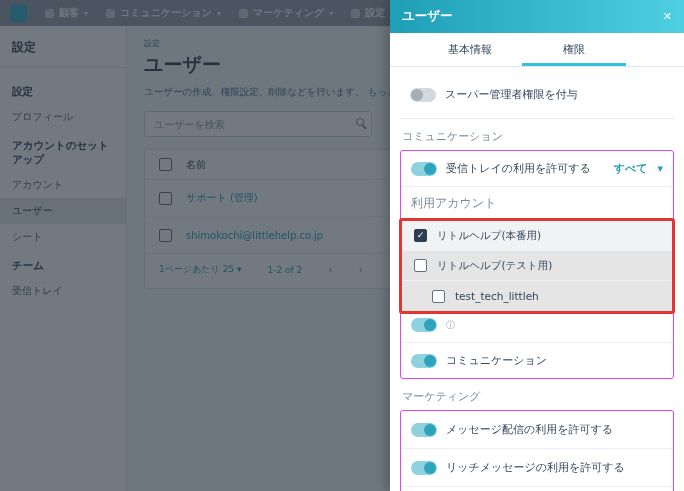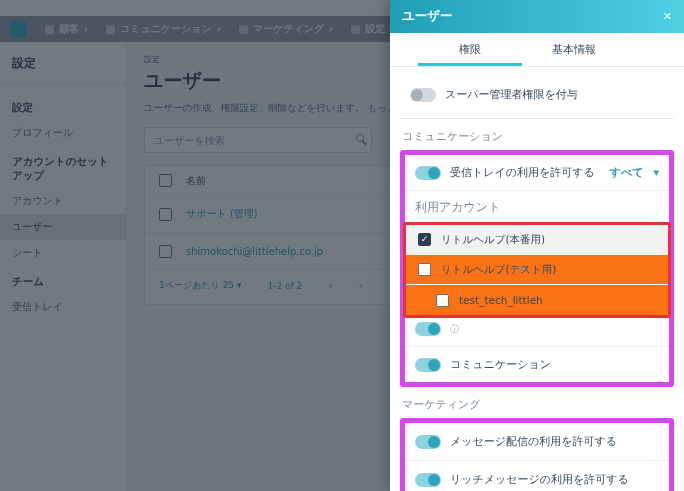--- a/index.html
+++ b/index.html
@@ -1,21 +1,21 @@
 <!DOCTYPE html>
 <html><head>
 <meta charset="utf-8">
 <style>
   * { margin:0; padding:0; box-sizing:border-box; }
   html,body { width:684px; height:491px; overflow:hidden; background:#fff;
     font-family:"DejaVu Sans","Liberation Sans",sans-serif; }
   .stage { position:relative; width:684px; height:491px; overflow:hidden; }
 
   
-  .bg { position:absolute; inset:0; filter:blur(0.7px);margin-top:16px; }
+  .bg { position:absolute; inset:0; filter:blur(0.7px); }
   .topnav { position:absolute; left:0; top:0; right:0; height:26px; background:#97a1ae;
     display:flex; align-items:center; padding:0 10px; gap:18px; }
   .logo { width:17px; height:17px; border-radius:3px; background:#35b0c6; flex:0 0 auto; }
   .nav-item { display:flex; align-items:center; gap:5px; color:rgba(255,255,255,0.92);
     font-size:10px; font-weight:bold; white-space:nowrap; }
   .nav-ic { width:9px; height:9px; border-radius:2px; background:rgba(255,255,255,0.55); }
   .nav-caret { font-size:8px; color:rgba(255,255,255,0.75); }
 
   .sidenav { position:absolute; left:0; top:26px; bottom:0; width:127px; background:#fff;
     border-right:1px solid #d9dee4; }
@@ -79,30 +79,30 @@
   .toggle.on { background:#8fd2df; }
   .toggle.on .knob { right:1px; background:#2fa3bc; }
   .toggle.off { background:#d4d9df; }
   .toggle.off .knob { left:1px; background:#a6aeb8; }
 
   .t-row { display:flex; align-items:center; gap:9px; padding:10px 10px; }
   .t-label { font-size:11px; color:#33475b; white-space:nowrap; }
   .divider { border-top:1px solid #e6eaee; margin:6px 0; }
   .sec-h { font-size:11px; color:#7b8a99; margin:10px 2px 6px; }
 
-  .group { border:5px solid #d946ef; border-radius:3px; background:#fff; margin-bottom:10px; }
+  .group { border:1px solid #d946ef; border-radius:3px; background:#fff; margin-bottom:10px; }
   .group .t-row + .t-row, .g-div { border-top:1px solid #eceff2; }
   .sel-all { margin-left:auto; color:#2e9cb5; font-size:11px; font-weight:bold;
     display:flex; gap:10px; align-items:center; }
   .sub-h { font-size:12px; color:#7b8a99; padding:8px 10px 4px; border-top:1px solid #eceff2; }
 
   .highlight { border:3px solid #e5352f; border-radius:3px; margin:2px -2px -14px -2px;
     position:relative; z-index:2; background:#fff; }
   .acct-row { display:flex; align-items:center; gap:10px; height:30px; padding:0 12px;
-    border-bottom:1px solid #eef0f2; background:#f97316; }
+    border-bottom:1px solid #eef0f2; background:#e5e5e5; }
   .acct-row:first-child { background:#f0f2f4; }
   .acct-row:last-child { border-bottom:none;padding-left:30px; }
   .acct-label { font-size:10.5px; color:#33475b; }
 
   .canned { padding-top:18px; position:relative; z-index:1; }
   .info-ic { font-size:9px; color:#99a7b5; }
 
   .mk-row { display:flex; align-items:center; gap:9px; padding:11px 10px; }
   .mk-row + .mk-row { border-top:1px solid #eceff2; }
 </style>
@@ -198,22 +198,22 @@
 
   <div class="overlay"></div>
 
   <div class="drawer">
     <div class="d-head">
       <span class="d-title">ユーザー</span>
       <span class="d-close">✕</span>
     </div>
 
     <div class="tabs">
+      <div class="tab">基本情報</div>
       <div class="tab active">権限</div>
-      <div class="tab">基本情報</div>
     </div>
 
     <div class="d-body">
 
       <div class="t-row">
         <span class="toggle off">
             <span class="knob"></span>
           </span>
         <span class="t-label">スーパー管理者権限を付与</span>
       </div>

